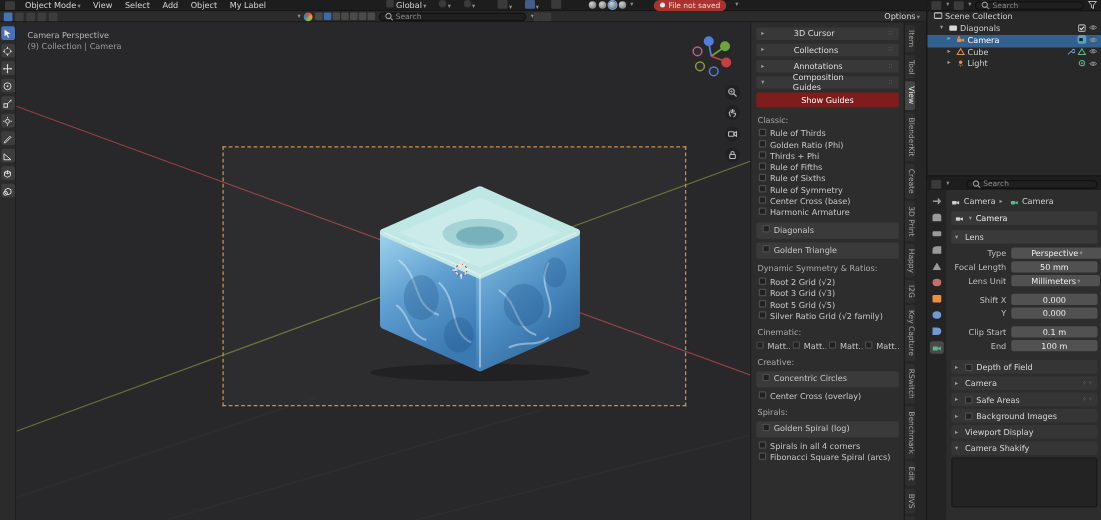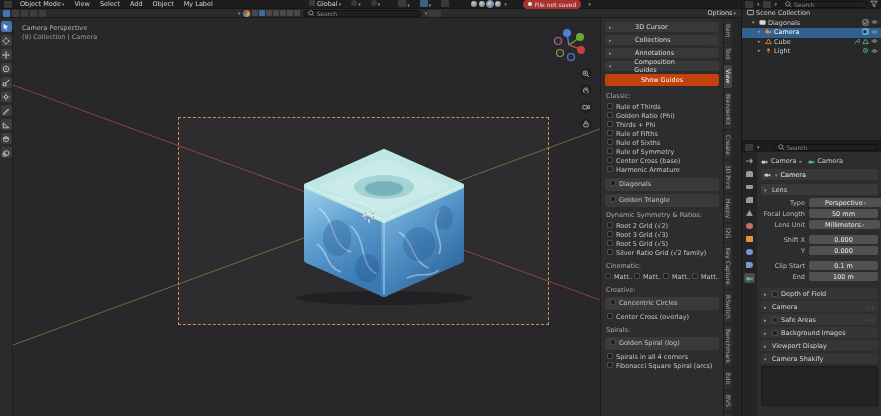--- a/index.html
+++ b/index.html
@@ -35,21 +35,21 @@
   #vp-overlay-text .sub{color:#9a9a9a}
   #axes,#cube{position:absolute;pointer-events:none}
   #navgizmo{position:absolute;right:13px;top:9px;width:36px;height:36px}
   .vbtn{position:absolute;right:8px;width:12px;height:12px;border-radius:50%;background:#16161a66;display:flex;align-items:center;justify-content:center}
   .vbtn svg{width:8px;height:8px;stroke:#b9b9b9;fill:none;stroke-width:1.1}
   
   #npanel{position:absolute;left:600px;top:18px;width:123px;height:398px;background:#2d2d2d;border-left:1px solid #1e1e1e;padding:4px 4px 0 4px;overflow:hidden;font-size:6.5px}
   .ph{height:10px;background:#383838;border-radius:2px;display:flex;align-items:center;gap:21px;padding:0 4px;margin-bottom:3px;color:#dcdcdc}
   .ph .dots{margin-left:auto;color:#6e6e6e;font-size:5px;letter-spacing:1px}
   .caret{color:#9a9a9a;font-size:5px;width:5px}
-  .bluebtn{height:12px;background:#c2410c;border-radius:2px;color:#fff;display:flex;align-items:center;justify-content:center;margin:2px 0 6px 0;font-size:6.5px}
+  .bluebtn{height:12px;background:#7f1d1d;border-radius:2px;color:#fff;display:flex;align-items:center;justify-content:center;margin:2px 0 6px 0;font-size:6.5px}
   .seclabel{color:#a9a9a9;margin:4px 0 3px 1px}
   .cb{display:flex;align-items:flex-start;gap:3px;height:9px;padding-left:2px;color:#c6c6c6}
   .cbx{width:6px;height:6px;background:#212121;border:1px solid #4c4c4c;border-radius:1px;flex:none}
   .boxed{background:#3a3a3a;border-radius:2px;padding:2px 3px;margin:3px 0}
   .mattrow{display:flex;gap:2px;height:9px;align-items:center;margin:1px 0}
   .mattrow .cb{flex:1;padding-left:0;overflow:hidden;white-space:nowrap}
   
   #tabstrip{position:absolute;left:723px;top:18px;width:18px;height:398px;background:#262626;border-left:1px solid #1d1d1d;display:flex;flex-direction:column;align-items:flex-start;padding-top:2px;gap:2px;overflow:hidden}
   .vtab{writing-mode:vertical-rl;font-size:6px;color:#a6a6a6;background:#2e2e2e;border-radius:0 2px 2px 0;padding:4px 1px;line-height:1;white-space:nowrap}
   .vtab.on{background:#454545;color:#f0f0f0}

